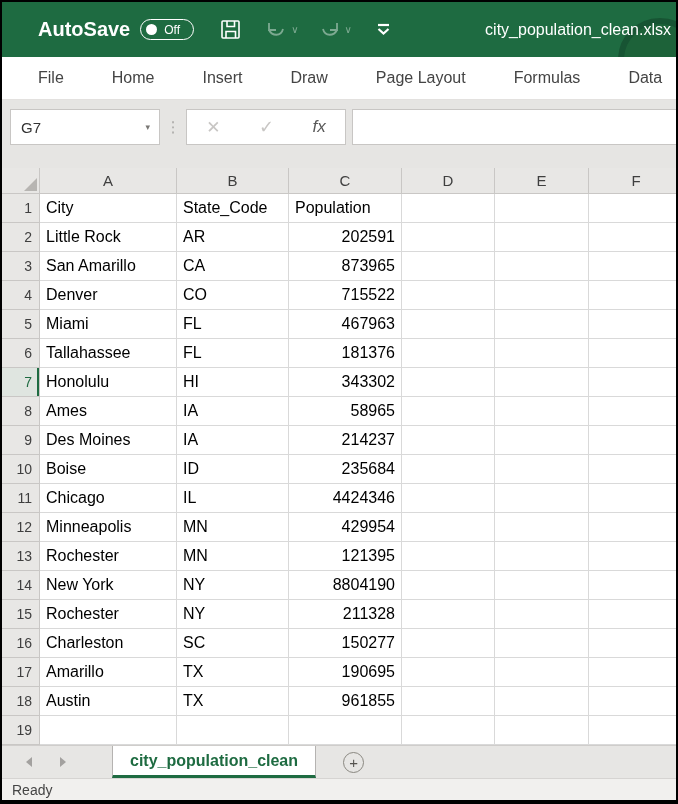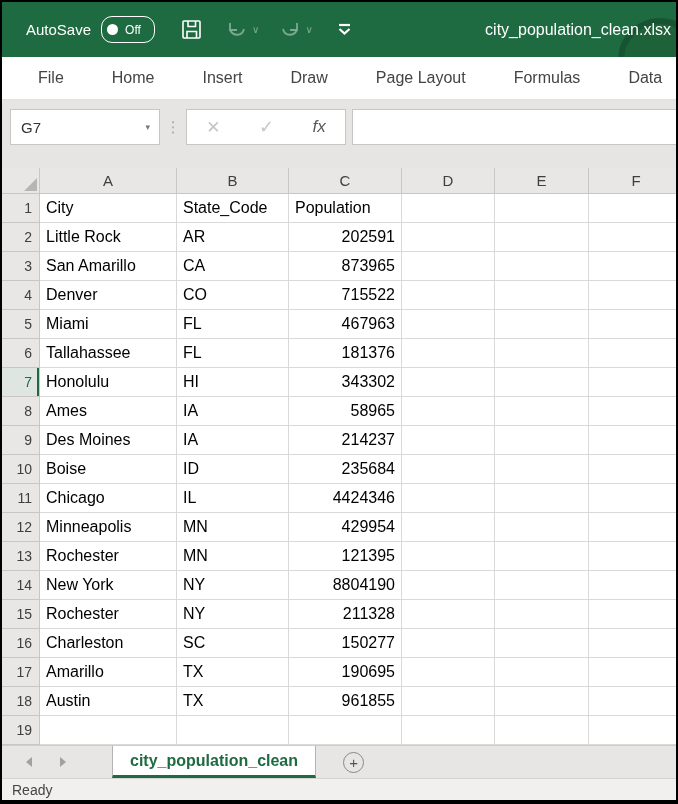--- a/index.html
+++ b/index.html
@@ -3,22 +3,22 @@
 <meta charset="utf-8">
 <style>
   :root{ --brand:#1e6b41; }
   *{box-sizing:border-box; margin:0; padding:0;}
   html,body{width:678px;height:804px;}
   body{background:#000; font-family:"Liberation Sans", sans-serif; position:relative; overflow:hidden;}
   .window{position:absolute; left:2px; top:2px; width:674px; height:798px; background:#fff; overflow:hidden;}
 
   
   .titlebar{height:55px; background:var(--brand); display:flex; align-items:center; position:relative; overflow:hidden; color:#fff;}
-  .autosave-label{margin-left:24px; font-size:15px; z-index:2;}
-  .autosave-toggle{margin-left:10px; width:54px; height:27px; border:1.5px solid #fff; border-radius:11px; display:flex; align-items:center; z-index:2; cursor:default;}
+  .autosave-label{margin-left:36px; font-size:20px; z-index:2;font-weight:bold;}
+  .autosave-toggle{margin-left:10px; width:54px; height:21px; border:1.5px solid #fff; border-radius:11px; display:flex; align-items:center; z-index:2; cursor:default;}
   .autosave-knob{width:11px; height:11px; background:#fff; border-radius:50%; margin-left:5px;}
   .autosave-state{font-size:12px; margin-left:7px;}
   .qat-icon{margin-left:24px; display:flex; align-items:center; z-index:2;}
   .dim{opacity:.42;}
   .small-caret{font-size:10px; margin-left:4px;}
   .filename{margin-left:auto; margin-right:5px; font-size:16px; z-index:2; white-space:nowrap;}
   .deco-circle{position:absolute; right:-26px; top:16px; width:84px; height:84px; border-radius:50%; background:#1d6239; border:6px solid #175433; z-index:1;}
 
   
   .ribbon-tabs{height:43px; background:#fff; display:flex; align-items:center; padding-left:12px; border-bottom:1px solid #e3e1df; white-space:nowrap; overflow:hidden;}

